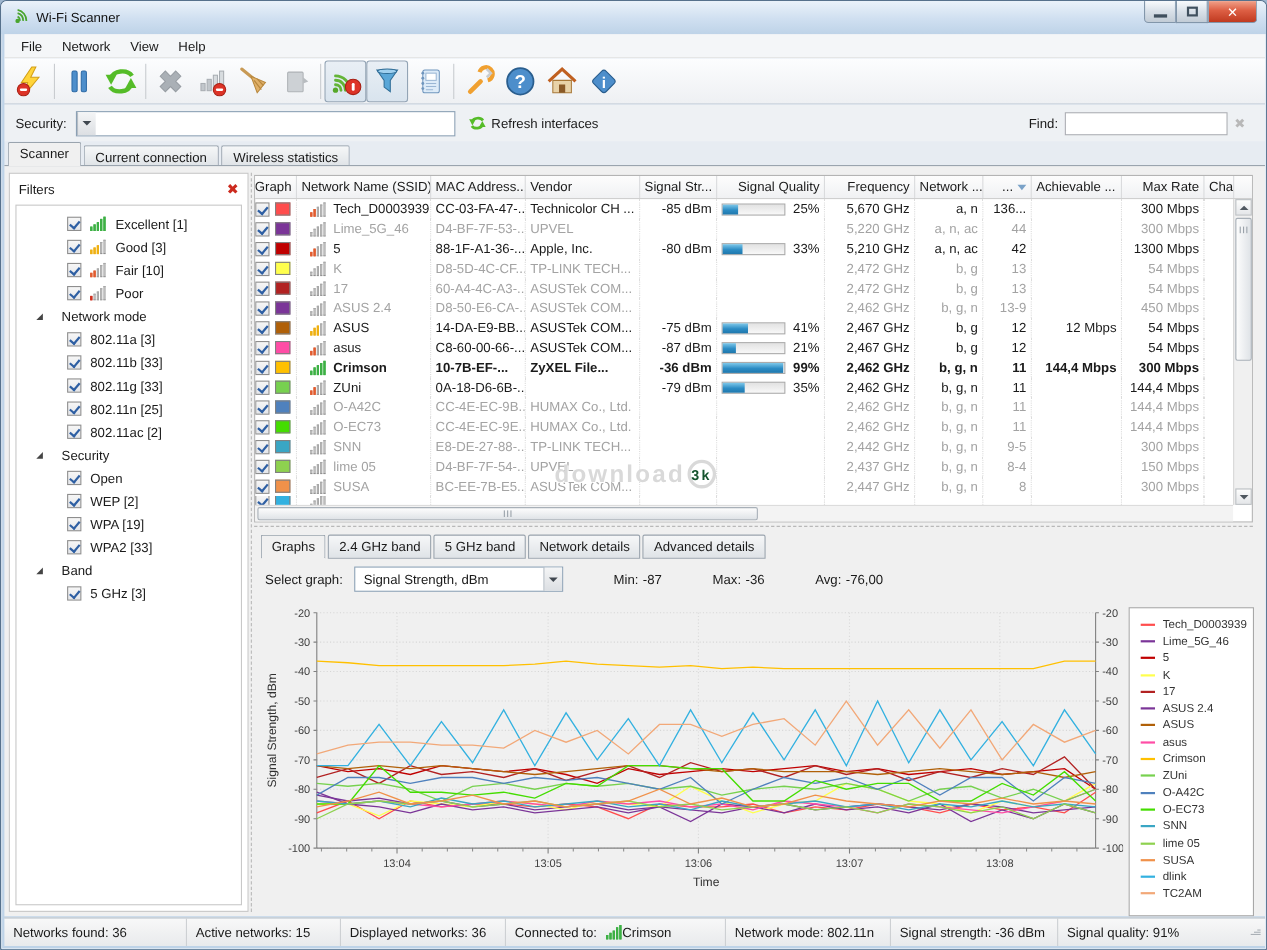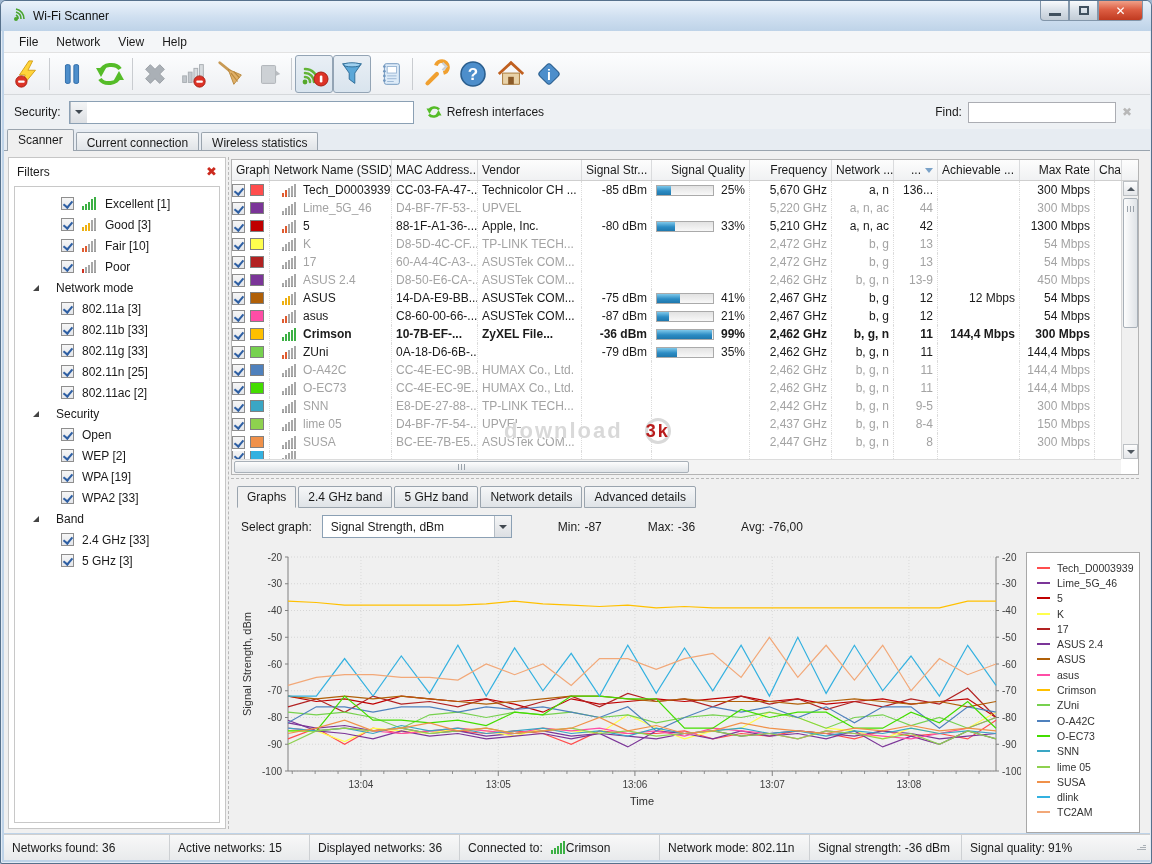--- a/index.html
+++ b/index.html
@@ -86,22 +86,22 @@
   .vs-arrow { position:absolute; left:1px; width:15px; height:15px; background:linear-gradient(#fdfdfd,#e4e6e9); border:1px solid #bcc0c4; display:flex; align-items:center; justify-content:center; }
   .vs-thumb { position:absolute; left:1px; width:15px; background:linear-gradient(90deg,#fdfdfd,#dfe3e7); border:1px solid #a8b0b8; border-radius:2px; }
   .grip-h { display:flex; gap:2px; justify-content:center; margin-top:50%; }
   .grip-h i { width:1px; height:6px; background:#9aa2aa; display:block; }
   .hscroll { position:absolute; left:0; bottom:0; height:15px; right:17px; background:#f3f3f3; border-top:1px solid #dcdcdc; }
   .hs-thumb { position:absolute; left:2px; top:1px; height:12px; width:455px; background:linear-gradient(#fdfdfd,#dfe3e7); border:1px solid #a8b0b8; border-radius:2px;
               display:flex; align-items:center; justify-content:center; gap:2px; }
   .hs-thumb i { width:1px; height:6px; background:#9aa2aa; display:block; }
   .watermark { position:absolute; left:272px; top:258px; font-size:22px; font-weight:bold; color:#d9d9d9;
                text-shadow:1px 1px 0 #fff; letter-spacing:2px; display:flex; align-items:center; pointer-events:none; }
-  .wm-badge { margin-left:22px; width:26px; height:26px; border-radius:50%; border:3px solid #d9d9d9; color:#b91c1c;
-              font-size:18px; display:flex; align-items:center; justify-content:center; text-shadow:none; }
+  .wm-badge { margin-left:2px; width:26px; height:26px; border-radius:50%; border:3px solid #d9d9d9; color:#14532d;
+              font-size:13px; display:flex; align-items:center; justify-content:center; text-shadow:none; }
   
   .split-v { position:absolute; left:227px; top:156px; width:1px; height:672px; border-left:1px dashed #b8b8b8; }
   .split-h { position:absolute; left:230px; top:477px; width:908px; height:1px; border-top:1px dashed #b8b8b8; }
   
   .btabs { position:absolute; left:236px; top:485px; display:flex; align-items:flex-end; }
   .btab { padding:3px 9px; border:1px solid #9aa4ae; background:linear-gradient(#f6f7f8,#dfe3e7); margin-right:2px; border-radius:2px 2px 0 0; }
   .btab.active { background:#f0f0f0; border-bottom-color:#f0f0f0; position:relative; z-index:2; }
   .graph-controls { position:absolute; left:240px; top:514px; display:flex; align-items:center; }
   .sel-combo { width:190px; margin-left:10px; }
   .stat { margin-left:46px; }
@@ -379,33 +379,29 @@
         <div class="fitem">
           <span class="check"></span>
           <span class="lbl">WPA2 [33]</span>
         </div>
         <div class="fgroup-row">
           <span class="expander"></span>
           <span class="lbl">Band</span>
         </div>
         <div class="fitem">
           <span class="check"></span>
-          <span class="lbl">2.4 GHz [33]</span>
-        </div>
-        <div class="fitem">
-          <span class="check"></span>
           <span class="lbl">5 GHz [3]</span>
         </div>
       </div>
   </div>
   <div class="split-v"></div>
 
   <div class="table-area">
     <div class="thead" id="table-head">
-        <div class="th" style="width: 38px; flex: 0 0 38px;">
+        <div class="th" style="width: 38px; flex: 0 0 38px; justify-content: flex-end;">
           <span>Graph</span>
         </div>
         <div class="th" style="width: 122px; flex: 0 0 122px;">
           <span>Network Name (SSID)</span>
         </div>
         <div class="th" style="width: 86px; flex: 0 0 86px;">
           <span>MAC Address...</span>
         </div>
         <div class="th" style="width: 104px; flex: 0 0 104px;">
           <span>Vendor</span>

